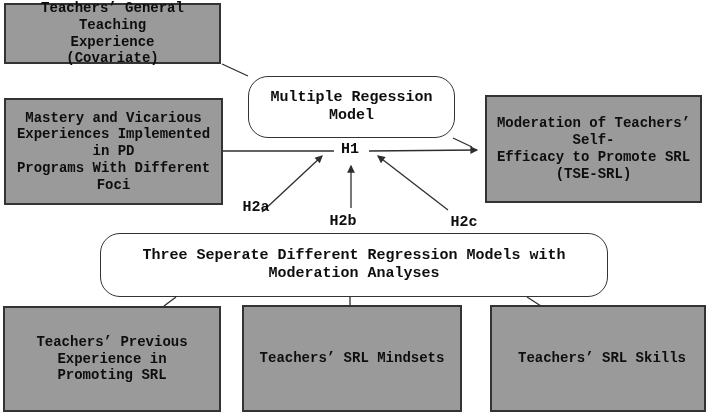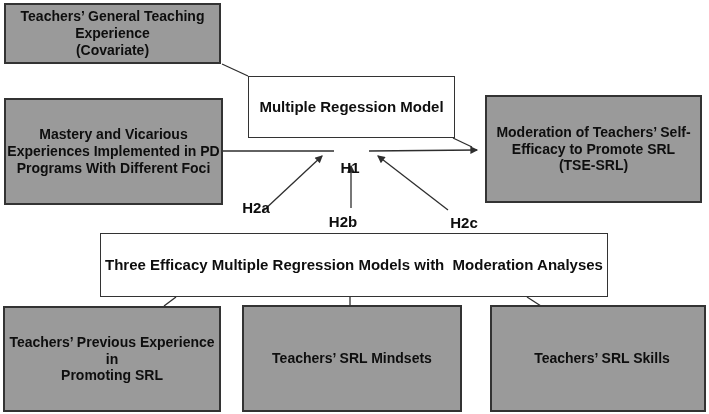--- a/index.html
+++ b/index.html
@@ -3,21 +3,21 @@
 <meta charset="utf-8">
 <style>
   html, body { margin: 0; padding: 0; }
   body { background: #ffffff; }
   .canvas {
     position: relative;
     width: 709px;
     height: 414px;
     background: var(--canvas_bg, #ffffff);
     overflow: hidden;
-    font-family: Liberation Sans, sans-serif;
+    font-family: Liberation Mono, monospace;
   }
   .edges {
     position: absolute;
     left: 0; top: 0;
     width: 709px; height: 414px;
   }
   .edges path, .edges line {
     stroke: var(--edge_stroke, #2e2e2e);
     stroke-width: 1.3;
     fill: none;
@@ -37,21 +37,21 @@
   }
   .node .label { white-space: pre-wrap; }
   .gray {
     background: var(--node_gray_fill, #9a9a9a);
     border: 2px solid var(--node_border, #333333);
   }
   .white {
     background: var(--node_white_fill, #ffffff);
     border: 1.4px solid var(--node_border, #333333);
   }
-  .big { font-size: 15px; }
+  .big { font-size: 15px; border-radius: 20px; }
   .edge-label {
     position: absolute;
     transform: translateX(-50%);
     font-weight: bold;
     font-size: 15px;
     color: var(--text, #0e0e0e);
     white-space: nowrap;
   }
 </style>
 </head>
@@ -99,34 +99,34 @@
     <div class="label">Multiple Regession Model</div>
   </div>
 
   <div class="node gray" style="left:485px; top:95px; width:217px; height:108px;">
     <div class="label">Moderation of Teachers’ Self-
 Efficacy to Promote SRL
 (TSE-SRL)</div>
   </div>
 
   <div class="node white big" style="left:100px; top:233px; width:508px; height:64px;">
-    <div class="label">Three Efficacy Multiple Regression Models with  Moderation Analyses</div>
+    <div class="label">Three Seperate Different Regression Models with  Moderation Analyses</div>
   </div>
 
   <div class="node gray" style="left:3px; top:306px; width:218px; height:106px;">
     <div class="label">Teachers’ Previous Experience in
 Promoting SRL</div>
   </div>
 
   <div class="node gray" style="left:242px; top:305px; width:220px; height:107px;">
     <div class="label">Teachers’ SRL Mindsets</div>
   </div>
 
   <div class="node gray" style="left:490px; top:305px; width:216px; height:107px;padding-left:8px;">
     <div class="label">Teachers’ SRL Skills</div>
   </div>
 
-  <div class="edge-label" style="left:350px; top:141px;margin-top:18px;">H1</div>
+  <div class="edge-label" style="left:350px; top:141px;">H1</div>
   <div class="edge-label" style="left:256px; top:199px;">H2a</div>
   <div class="edge-label" style="left:343px; top:213px;">H2b</div>
   <div class="edge-label" style="left:456px; top:214px;margin-left:8px;">H2c</div>
 
 </div>
 
 </body></html>

